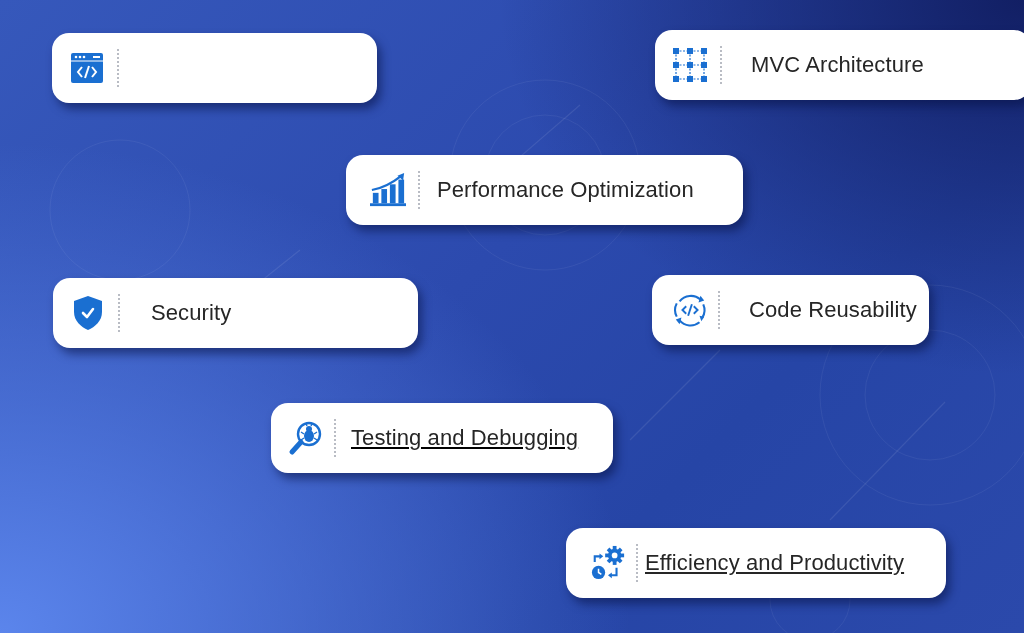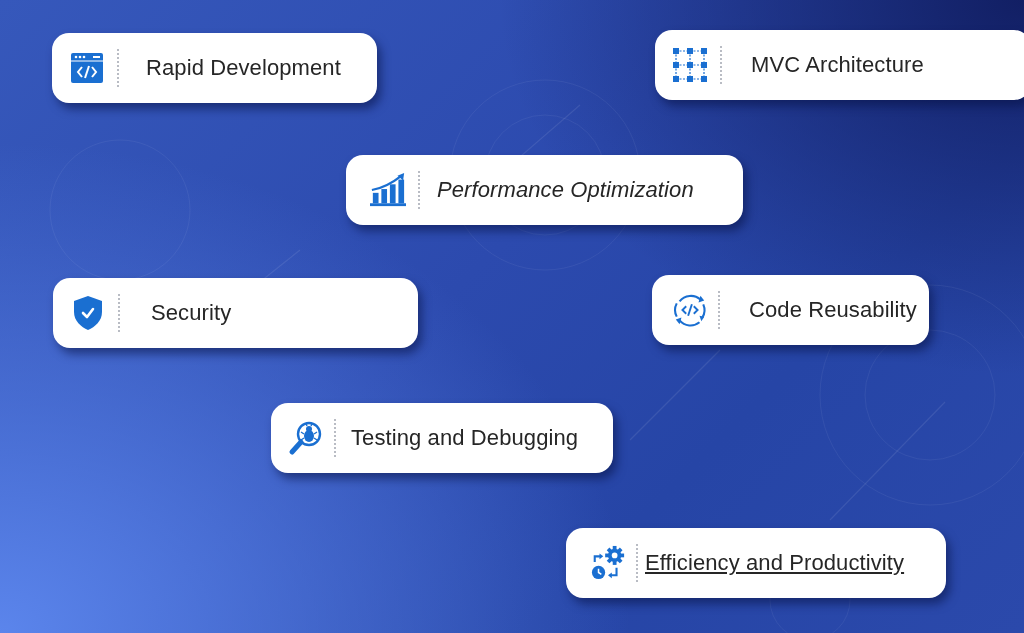--- a/index.html
+++ b/index.html
@@ -56,21 +56,20 @@
       <circle cx="10" cy="6" r="1.3" fill="#fff"></circle>
       <circle cx="14" cy="6" r="1.3" fill="#fff"></circle>
       <rect x="23" y="5" width="7" height="2" fill="#fff"></rect>
       <line x1="1" y1="10" x2="33" y2="10" stroke="#fff" stroke-width="1"></line>
       <polyline points="12,16 8,21 12,26" fill="none" stroke="#fff" stroke-width="2"></polyline>
       <polyline points="22,16 26,21 22,26" fill="none" stroke="#fff" stroke-width="2"></polyline>
       <line x1="19" y1="15" x2="15" y2="27" stroke="#fff" stroke-width="2"></line>
     </svg>
   </span>
   <span class="divider"></span>
-  <span class="label" style="margin-left:27px;">Rapid Development</span>
 </div>
 
 <div class="card" style="left:639px; top:30px; width:376px;margin-left:16px;">
   <span class="icon">
     <svg width="36" height="36" viewBox="0 0 36 36">
       <g stroke="#1a6fd1" stroke-width="1.2" stroke-dasharray="2 1.5" fill="none">
         <line x1="4" y1="4" x2="32" y2="4"></line>
         <line x1="4" y1="18" x2="32" y2="18"></line>
         <line x1="4" y1="32" x2="32" y2="32"></line>
         <line x1="4" y1="4" x2="4" y2="32"></line>
@@ -102,21 +101,21 @@
         <rect x="12" y="17" width="6" height="15"></rect>
         <rect x="21" y="12" width="6" height="20"></rect>
         <rect x="30" y="7" width="6" height="25"></rect>
         <rect x="0" y="32" width="38" height="3"></rect>
       </g>
       <path d="M2 18 Q18 15 33 3" fill="none" stroke="#1a6fd1" stroke-width="2.4"></path>
       <polygon points="36,0 35,8 29,3" fill="#1a6fd1"></polygon>
     </svg>
   </span>
   <span class="divider"></span>
-  <span class="label" style="margin-left:17px;font-style:italic;">Performance Optimization</span>
+  <span class="label" style="margin-left:17px;">Performance Optimization</span>
 </div>
 
 <div class="card" style="left:53px; top:278px; width:365px;">
   <span class="icon">
     <svg width="32" height="36" viewBox="0 0 32 36">
       <path d="M16 1 L30 6 L30 17 C30 26 23 32 16 35 C9 32 2 26 2 17 L2 6 Z" fill="#1a6fd1"></path>
       <polyline points="11,18 15,22 21,14" fill="none" stroke="#fff" stroke-width="2.6" stroke-linecap="round" stroke-linejoin="round"></polyline>
     </svg>
   </span>
   <span class="divider"></span>
@@ -135,21 +134,21 @@
       <polygon points="8,34 4,29 10,27" fill="#1a6fd1"></polygon>
       <polyline points="15,15 11,19 15,23" fill="none" stroke="#1a6fd1" stroke-width="2"></polyline>
       <polyline points="23,15 27,19 23,23" fill="none" stroke="#1a6fd1" stroke-width="2"></polyline>
       <line x1="21" y1="13" x2="17" y2="25" stroke="#1a6fd1" stroke-width="2"></line>
     </svg>
   </span>
   <span class="divider" style="margin-left:10px;"></span>
   <span class="label" style="margin-left:29px;">Code Reusability</span>
 </div>
 
-<div class="card" style="left:271px; top:403px; width:342px;">
+<div class="card" style="left:271px; top:403px; width:342px;text-decoration:underline;">
   <span class="icon">
     <svg width="36" height="36" viewBox="0 0 36 36">
       <circle cx="21" cy="14" r="11" fill="none" stroke="#1a6fd1" stroke-width="2.4"></circle>
       <line x1="13" y1="22" x2="4" y2="32" stroke="#1a6fd1" stroke-width="5" stroke-linecap="round"></line>
       <ellipse cx="21" cy="16" rx="5" ry="6" fill="#1a6fd1"></ellipse>
       <circle cx="21" cy="9" r="3" fill="#1a6fd1"></circle>
       <g stroke="#1a6fd1" stroke-width="1.4">
         <line x1="16" y1="14" x2="13" y2="12"></line>
           <line x1="26" y1="14" x2="29" y2="12"></line>
         <line x1="16" y1="18" x2="13" y2="20"></line>

